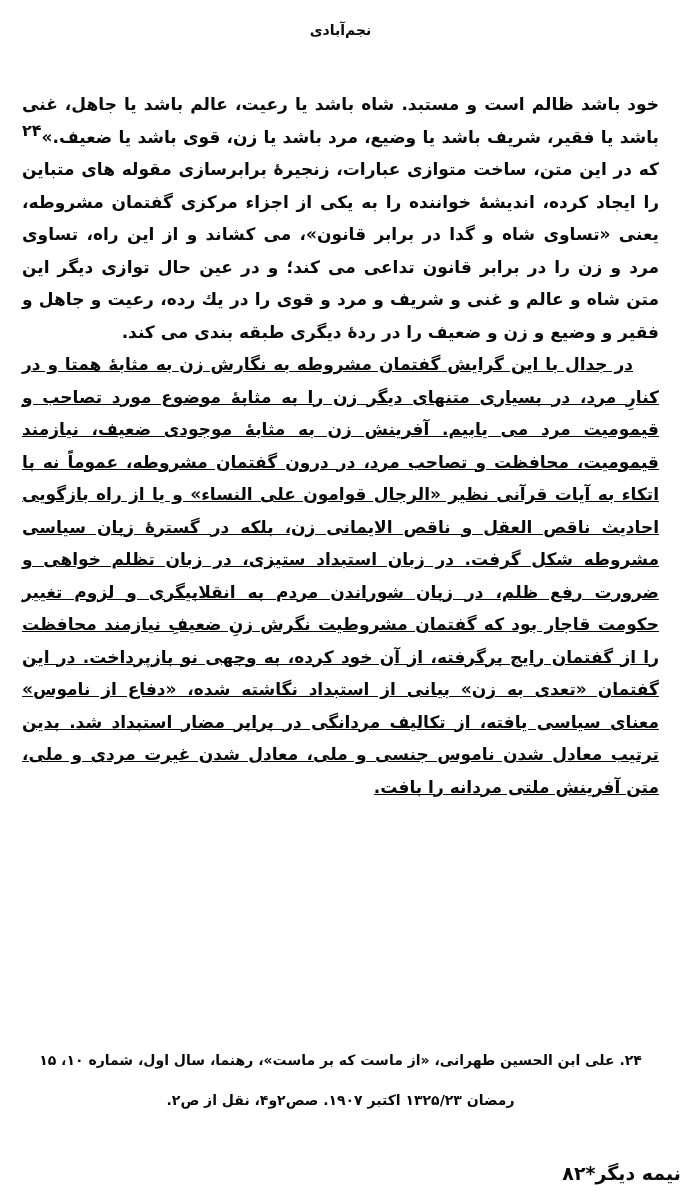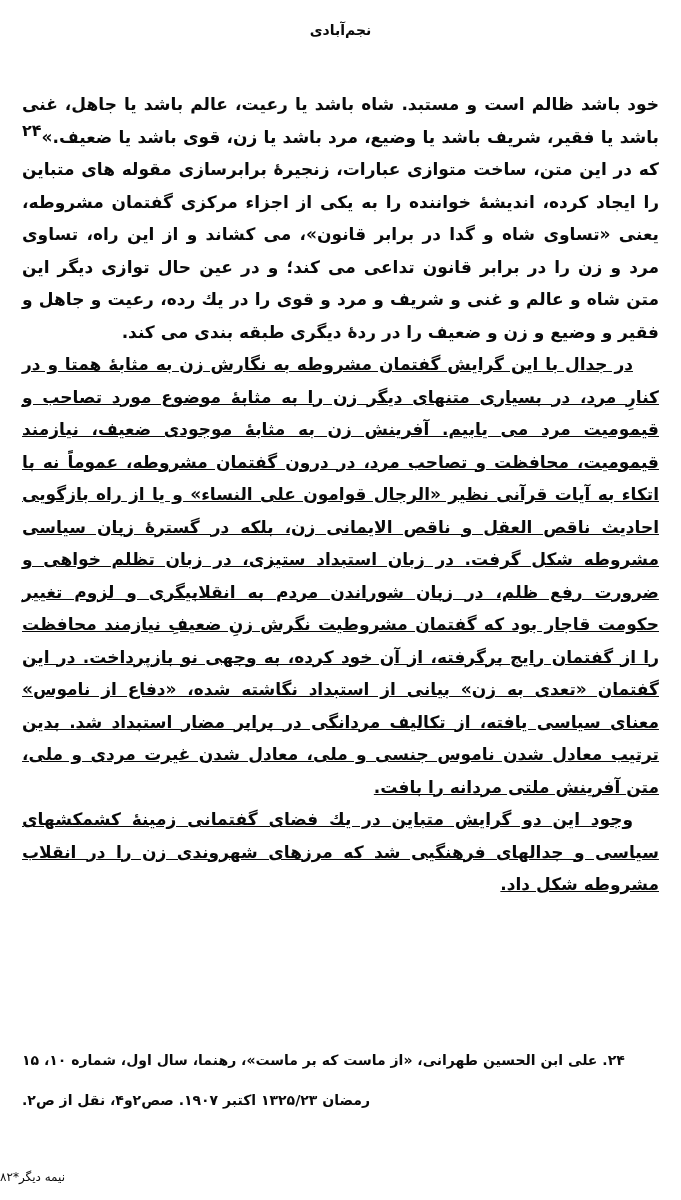--- a/index.html
+++ b/index.html
@@ -48,44 +48,43 @@
     line-height: 0;
   }
   .footnote {
     position: absolute;
     top: 1040px;
     right: 22px;
     left: 22px;
     font-size: 14px;
     font-weight: bold;
     line-height: 40px;
-    text-align: left;
+    text-align: center;
   }
   .page-footer {
     position: absolute;
     bottom: 16px;
     left: 0;
     width: 100%;
-    text-align: left;
-    font-size: 12px;
-    font-weight: normal;
+    text-align: right;
+    font-size: 19px;
+    font-weight: bold;
   }
 </style>
 </head>
 <body>
 
 <div class="page">
 
   <div class="running-head">نجم‌آبادی</div>
 
   <div class="body-text">
     <p><span>خود باشد ظالم است و مستبد. شاه باشد یا رعیت، عالم باشد یا جاهل، غنی باشد یا فقیر، شریف باشد یا وضیع، مرد باشد یا زن، قوی باشد یا ضعیف.»</span><sup class="fn-marker">۲۴</sup><span> که در این متن، ساخت متوازی عبارات، زنجیرهٔ برابرسازی مقوله های متباین را ایجاد کرده، اندیشهٔ خواننده را به یکی از اجزاء مرکزی گفتمان مشروطه، یعنی «تساوی شاه و گدا در برابر قانون»، می کشاند و از این راه، تساوی مرد و زن را در برابر قانون تداعی می کند؛ و در عین حال توازی دیگر این متن شاه و عالم و غنی و شریف و مرد و قوی را در یك رده، رعیت و جاهل و فقیر و وضیع و زن و ضعیف را در ردهٔ دیگری طبقه بندی می کند.</span></p>
 
     <p class="indented">در جدال با این گرایش گفتمان مشروطه به نگارش زن به مثابهٔ همتا و در کنارِ مرد، در بسیاری متنهای دیگر زن را به مثابهٔ موضوع مورد تصاحب و قیمومیت مرد می یابیم. آفرینش زن به مثابهٔ موجودی ضعیف، نیازمند قیمومیت، محافظت و تصاحب مرد، در درون گفتمان مشروطه، عموماً نه با اتکاء به آیات قرآنی نظیر «الرجال قوامون علی النساء» و یا از راه بازگویی احادیث ناقص العقل و ناقص الایمانی زن، بلکه در گسترهٔ زبان سیاسی مشروطه شکل گرفت. در زبان استبداد ستیزی، در زبان تظلم خواهی و ضرورت رفع ظلم، در زبان شوراندن مردم به انقلابیگری و لزوم تغییر حکومت قاجار بود که گفتمان مشروطیت نگرش زنِ ضعیفِ نیازمند محافظت را از گفتمان رایج برگرفته، از آن خود کرده، به وجهی نو بازپرداخت. در این گفتمان «تعدی به زن» بیانی از استبداد نگاشته شده، «دفاع از ناموس» معنای سیاسی یافته، از تکالیف مردانگی در برابر مضار استبداد شد. بدین ترتیب معادل شدن ناموس جنسی و ملی، معادل شدن غیرت مردی و ملی، متن آفرینش ملتی مردانه را بافت.</p>
 
-    <p class="indented">وجود این دو گرایش متباین در یك فضای گفتمانی زمینهٔ کشمکشهای سیاسی و جدالهای فرهنگیی شد که مرزهای شهروندی زن را در انقلاب مشروطه شکل داد.</p>
   </div>
 
   <div class="footnote">۲۴. علی ابن الحسین طهرانی، «از ماست که بر ماست»، رهنما، سال اول، شماره ۱۰، ۱۵ رمضان ۱۳۲۵/۲۳ اکتبر ۱۹۰۷. صص۲و۴، نقل از ص۲.</div>
 
   <div class="page-footer">نیمه دیگر*۸۲</div>
 
 </div>
 
 </body></html>

